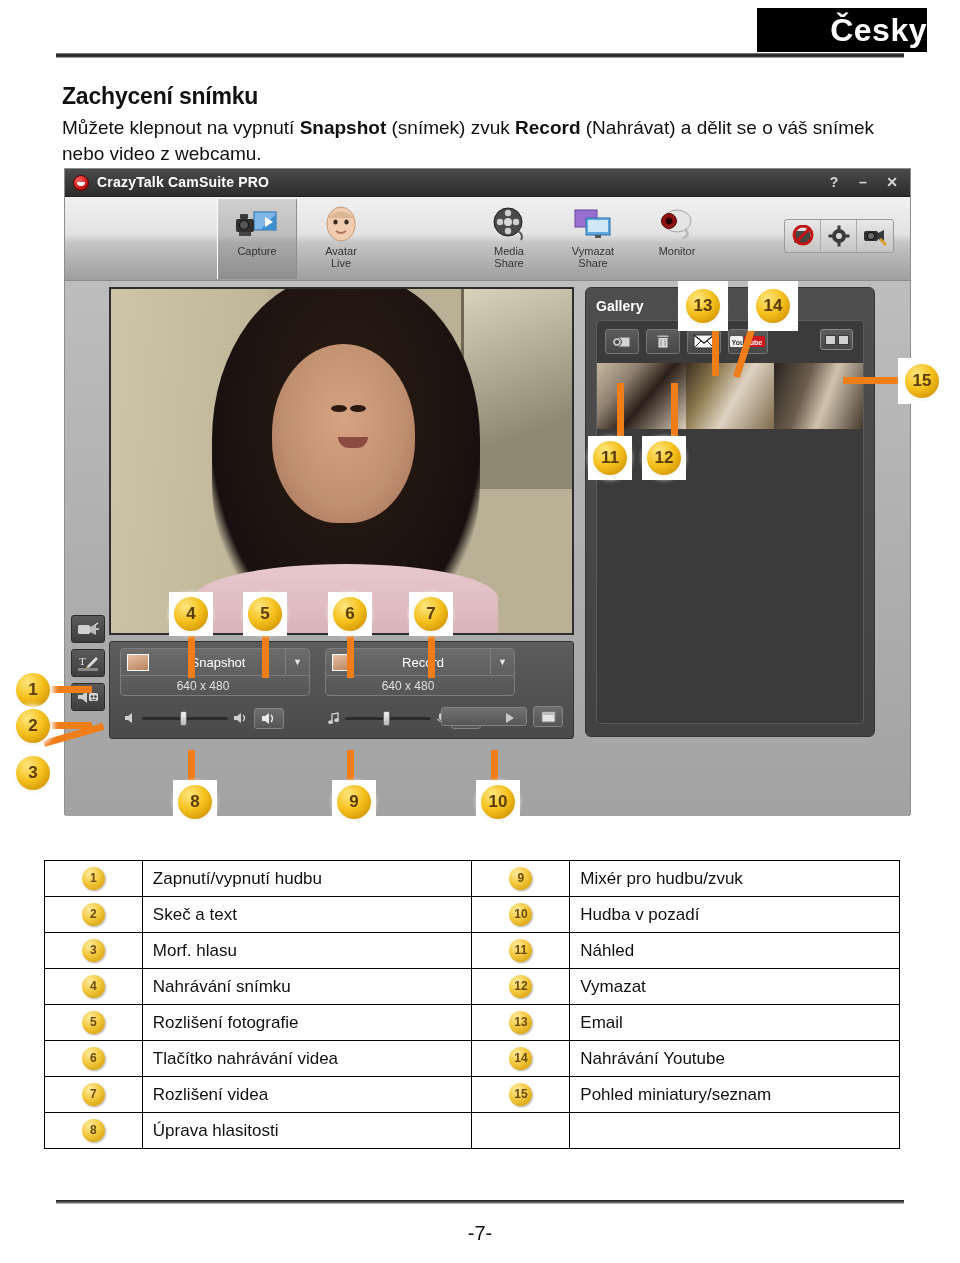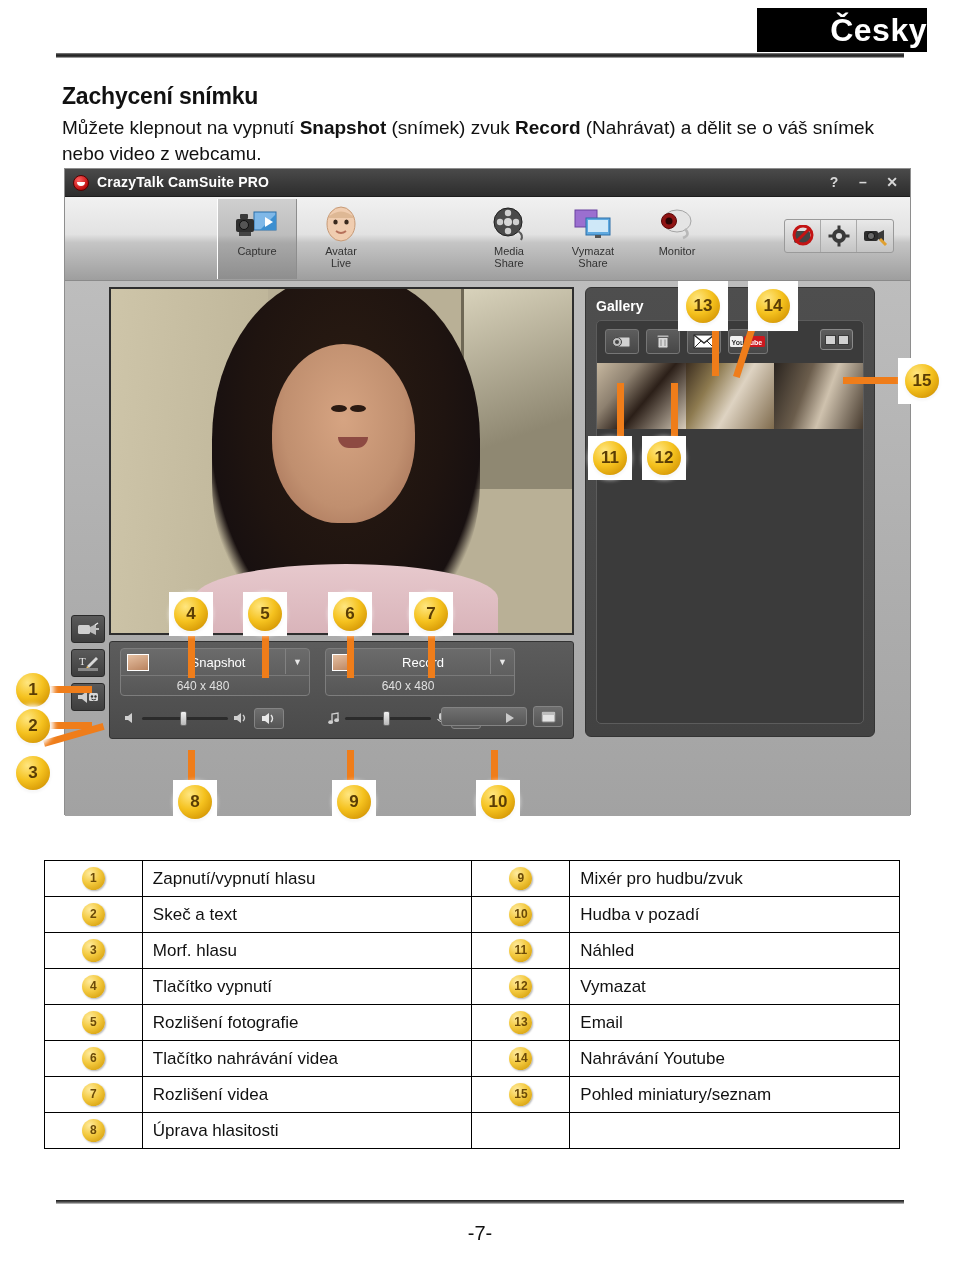--- a/index.html
+++ b/index.html
@@ -896,39 +896,39 @@
   <div class="cm" style="left:686px; top:121px;">13</div>
   <div class="cm" style="left:756px; top:121px;">14</div>
   <div class="cm" style="left:905px; top:196px;">15</div>
 
 </div>
 
 <table class="legend">
   <tbody>
     <tr>
       <td class="num"><span class="badge">1</span></td>
-      <td class="txt">Zapnutí/vypnutí hlasu</td>
+      <td class="txt">Zapnutí/vypnutí hudbu</td>
       <td class="num"><span class="badge">9</span></td>
       <td class="txt">Mixér pro hudbu/zvuk</td>
     </tr>
     <tr>
       <td class="num"><span class="badge">2</span></td>
       <td class="txt">Skeč a text</td>
       <td class="num"><span class="badge">10</span></td>
       <td class="txt">Hudba v pozadí</td>
     </tr>
     <tr>
       <td class="num"><span class="badge">3</span></td>
       <td class="txt">Morf. hlasu</td>
       <td class="num"><span class="badge">11</span></td>
       <td class="txt">Náhled</td>
     </tr>
     <tr>
       <td class="num"><span class="badge">4</span></td>
-      <td class="txt">Tlačítko vypnutí</td>
+      <td class="txt">Nahrávání snímku</td>
       <td class="num"><span class="badge">12</span></td>
       <td class="txt">Vymazat</td>
     </tr>
     <tr>
       <td class="num"><span class="badge">5</span></td>
       <td class="txt">Rozlišení fotografie</td>
       <td class="num"><span class="badge">13</span></td>
       <td class="txt">Email</td>
     </tr>
     <tr>

